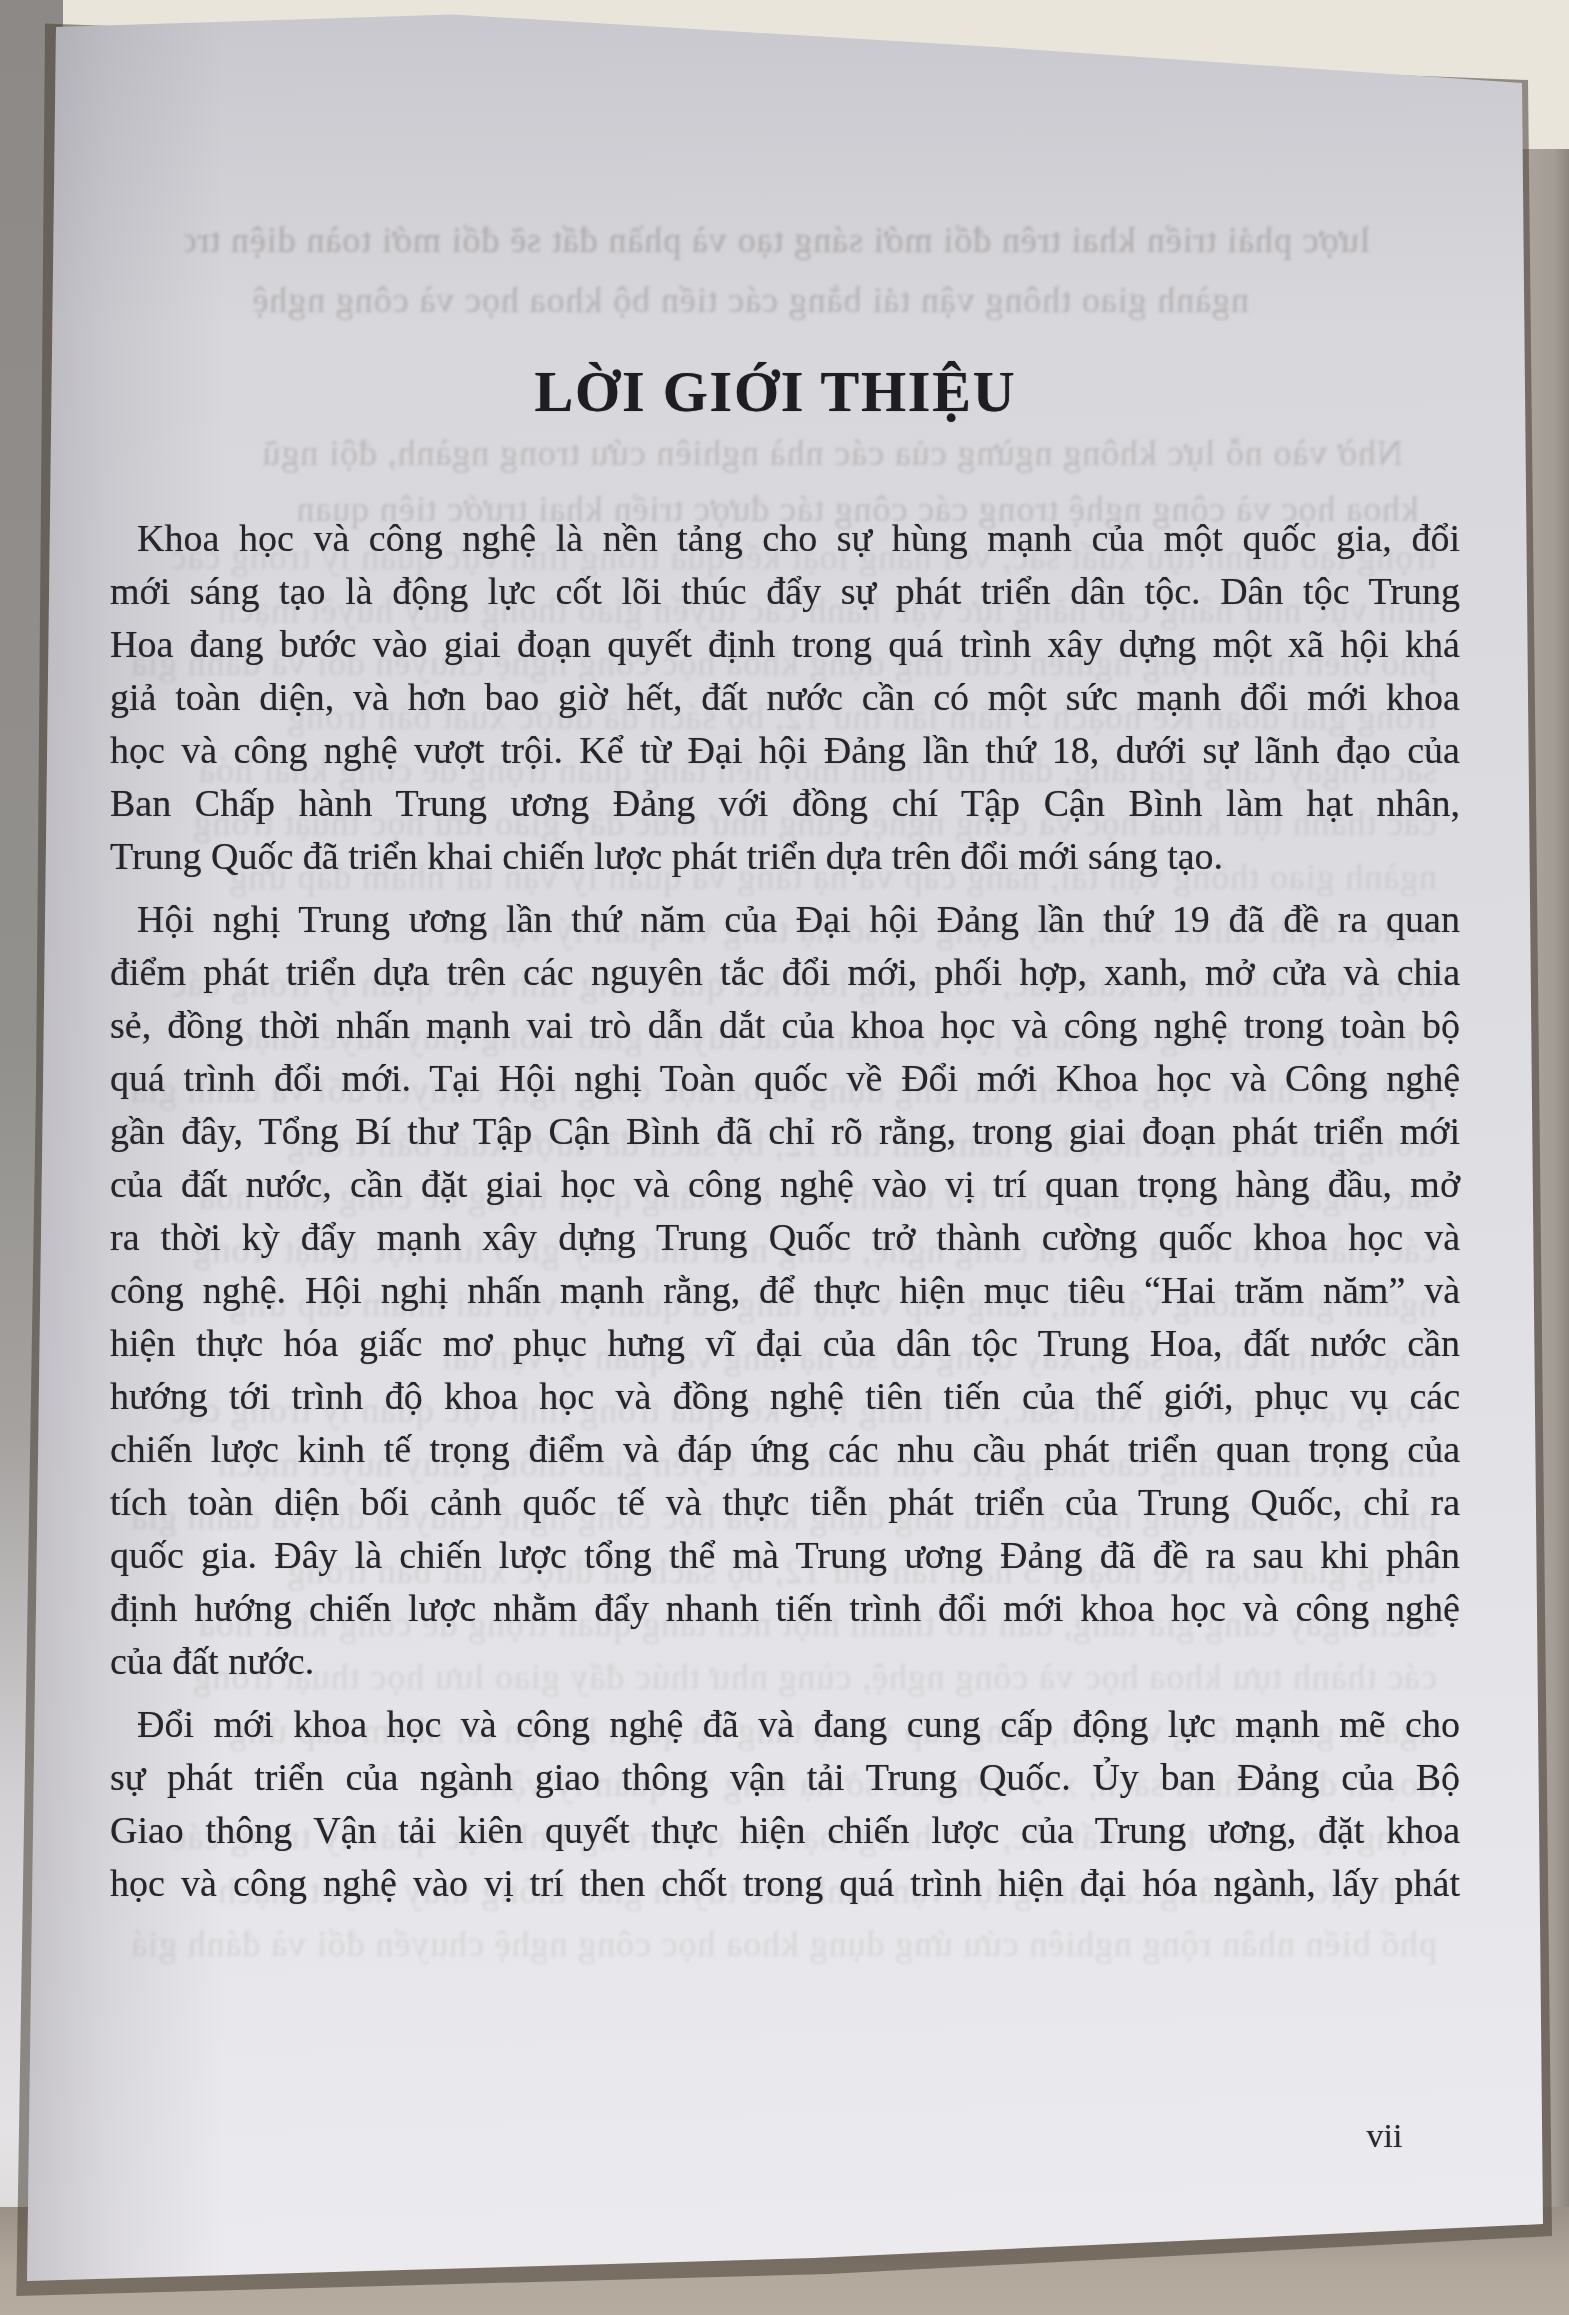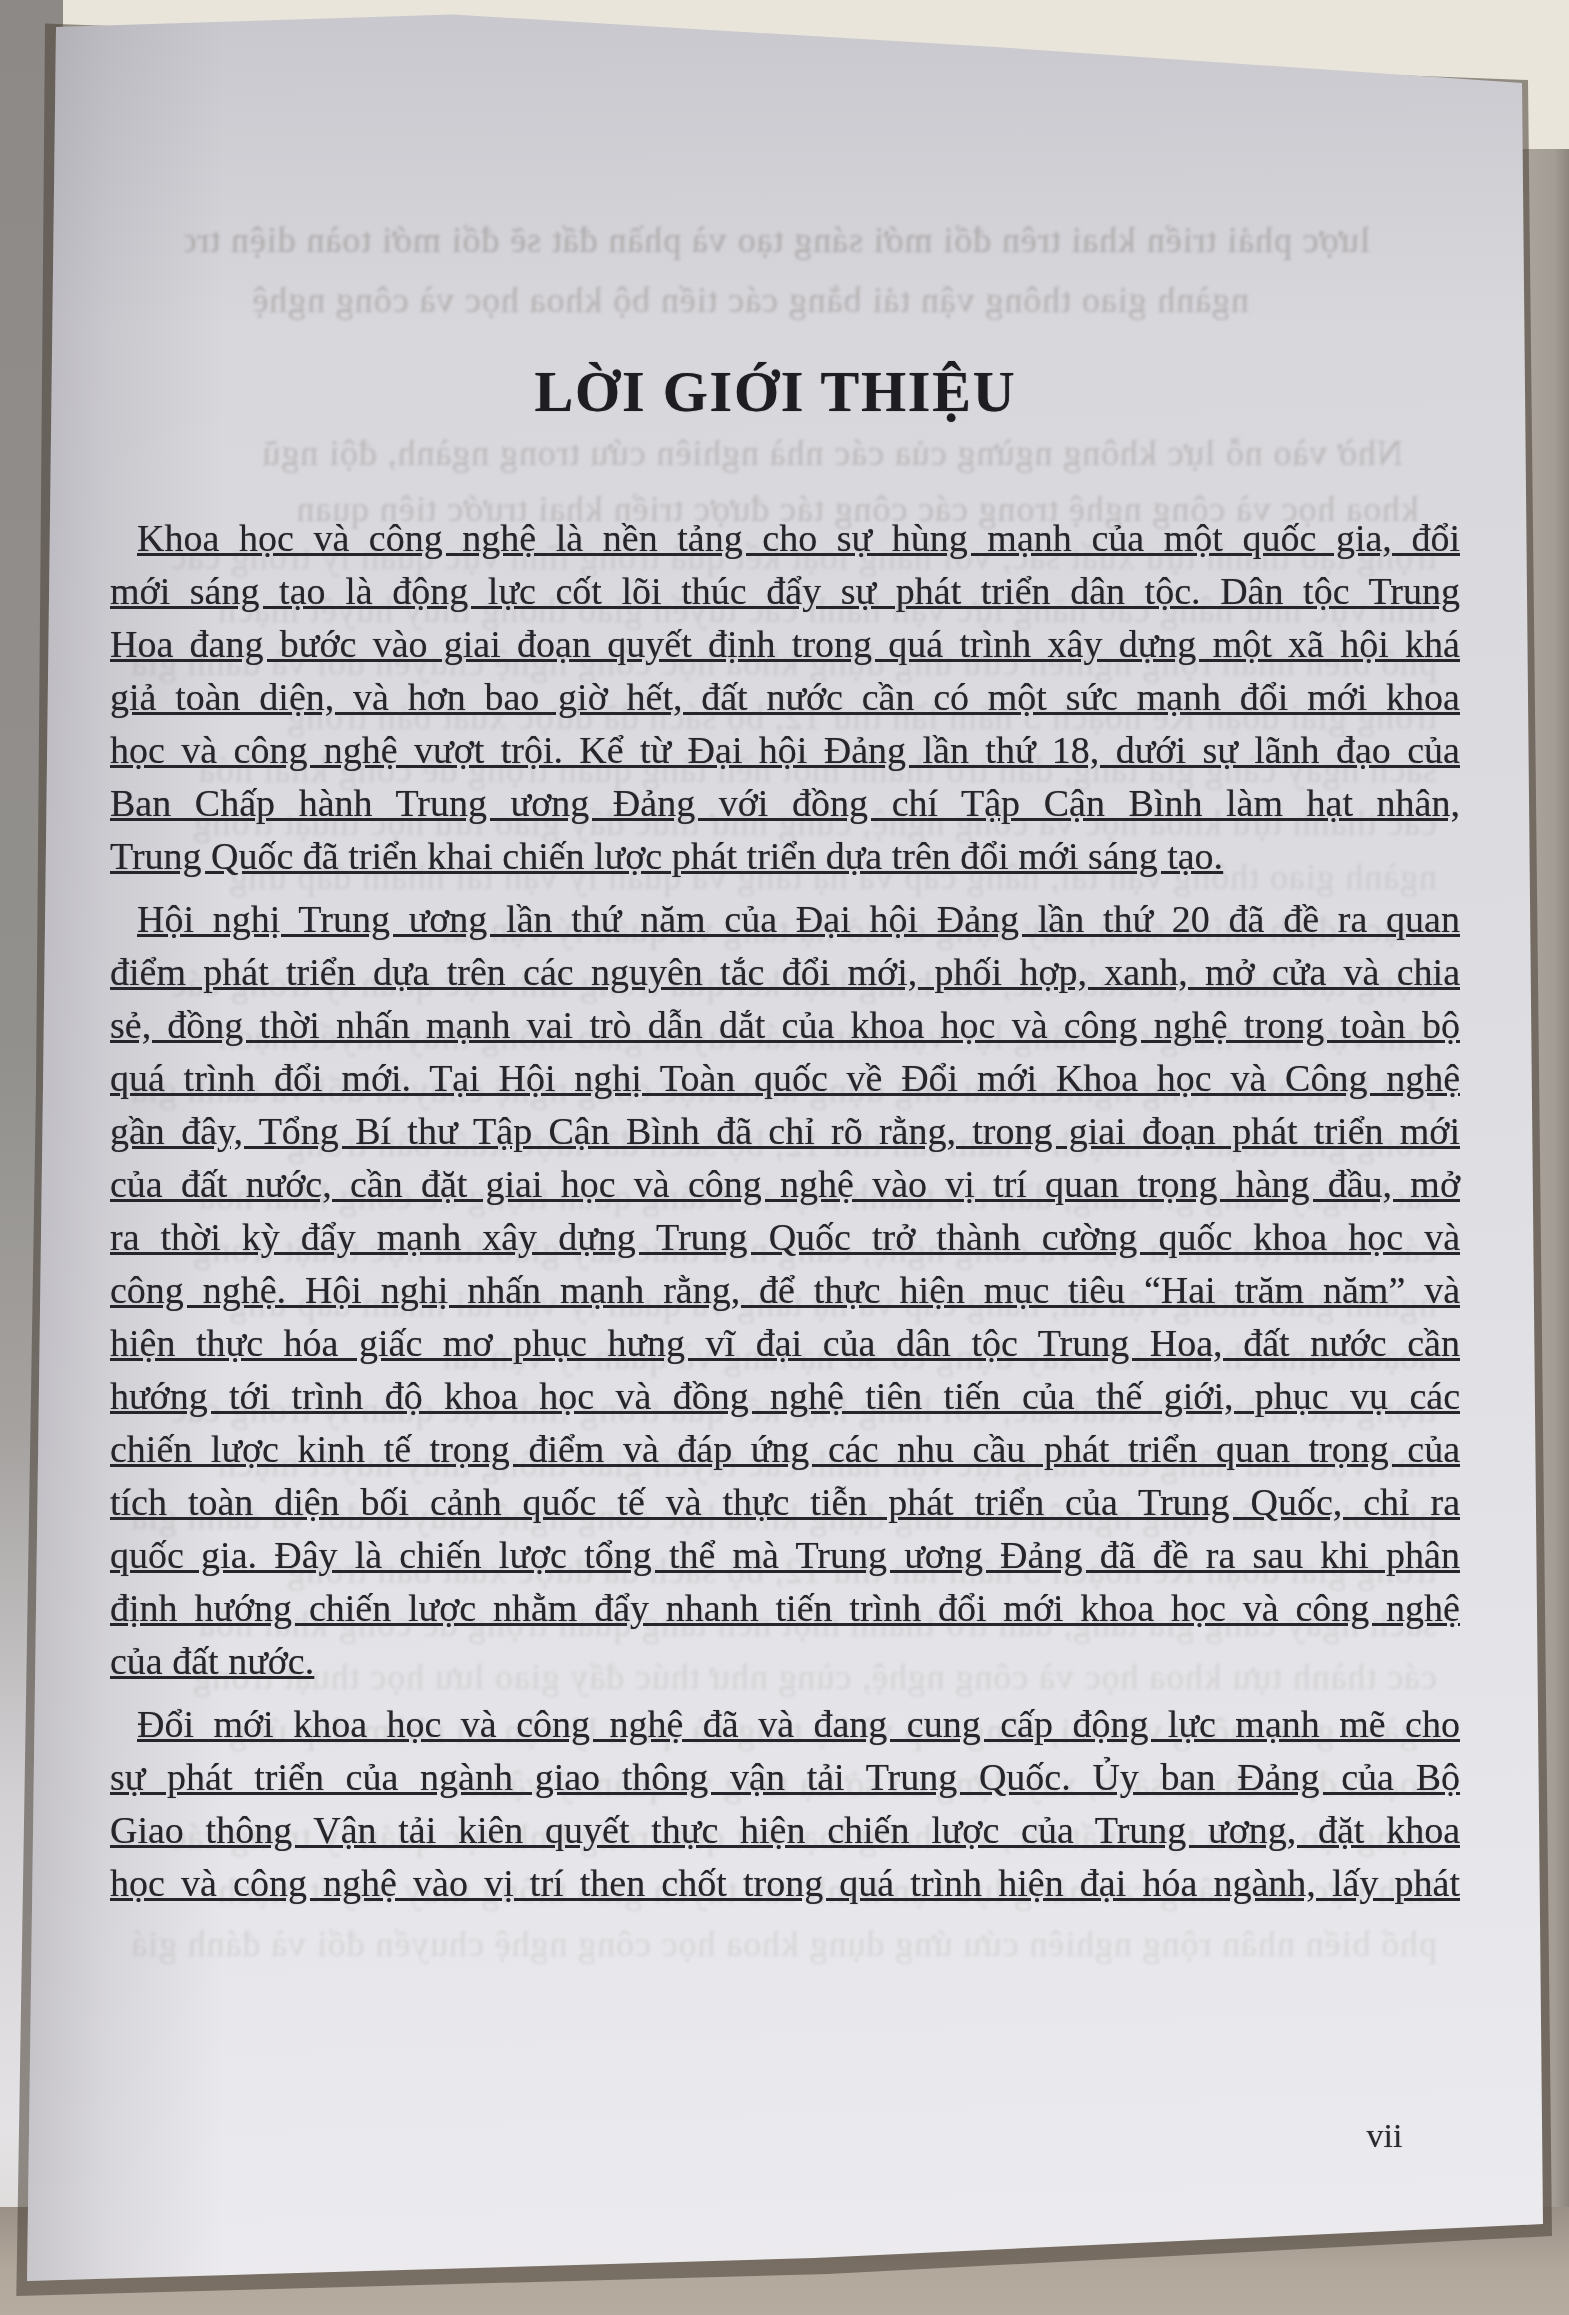--- a/index.html
+++ b/index.html
@@ -70,21 +70,20 @@
     position:absolute;left:110px;top:512px;width:1350px;
     color:#26252b;
     font-size:38px;
     text-shadow:0 0 0.9px rgba(38,37,43,0.5);
     z-index:2;
   }
   .para + .para{margin-top:10px;}
   .line{
     height:53px;line-height:53px;
     white-space:normal;
-    text-decoration:underline;
   }
   .line.just{text-align:justify;text-align-last:justify;}
   .line.first{text-indent:27px;}
 
   .page-number{
     position:absolute;left:1330px;top:2117px;width:109px;
     text-align:center;
     font-size:34px;color:#2a2930;
     text-shadow:0 0 0.9px rgba(38,37,43,0.5);
     z-index:3;
@@ -143,21 +142,21 @@
         <div class="para">
           <div class="line just first">Khoa học và công nghệ là nền tảng cho sự hùng mạnh của một quốc gia, đổi</div>
           <div class="line just">mới sáng tạo là động lực cốt lõi thúc đẩy sự phát triển dân tộc. Dân tộc Trung</div>
           <div class="line just">Hoa đang bước vào giai đoạn quyết định trong quá trình xây dựng một xã hội khá</div>
           <div class="line just">giả toàn diện, và hơn bao giờ hết, đất nước cần có một sức mạnh đổi mới khoa</div>
           <div class="line just">học và công nghệ vượt trội. Kể từ Đại hội Đảng lần thứ 18, dưới sự lãnh đạo của</div>
           <div class="line just">Ban Chấp hành Trung ương Đảng với đồng chí Tập Cận Bình làm hạt nhân,</div>
           <div class="line">Trung Quốc đã triển khai chiến lược phát triển dựa trên đổi mới sáng tạo.</div>
         </div>
         <div class="para">
-          <div class="line just first">Hội nghị Trung ương lần thứ năm của Đại hội Đảng lần thứ 20 đã đề ra quan</div>
+          <div class="line just first">Hội nghị Trung ương lần thứ năm của Đại hội Đảng lần thứ 19 đã đề ra quan</div>
           <div class="line just">điểm phát triển dựa trên các nguyên tắc đổi mới, phối hợp, xanh, mở cửa và chia</div>
           <div class="line just">sẻ, đồng thời nhấn mạnh vai trò dẫn dắt của khoa học và công nghệ trong toàn bộ</div>
           <div class="line just">quá trình đổi mới. Tại Hội nghị Toàn quốc về Đổi mới Khoa học và Công nghệ</div>
           <div class="line just">gần đây, Tổng Bí thư Tập Cận Bình đã chỉ rõ rằng, trong giai đoạn phát triển mới</div>
           <div class="line just">của đất nước, cần đặt giai học và công nghệ vào vị trí quan trọng hàng đầu, mở</div>
           <div class="line just">ra thời kỳ đẩy mạnh xây dựng Trung Quốc trở thành cường quốc khoa học và</div>
           <div class="line just">công nghệ. Hội nghị nhấn mạnh rằng, để thực hiện mục tiêu “Hai trăm năm” và</div>
           <div class="line just">hiện thực hóa giấc mơ phục hưng vĩ đại của dân tộc Trung Hoa, đất nước cần</div>
           <div class="line just">hướng tới trình độ khoa học và đồng nghệ tiên tiến của thế giới, phục vụ các</div>
           <div class="line just">chiến lược kinh tế trọng điểm và đáp ứng các nhu cầu phát triển quan trọng của</div>

